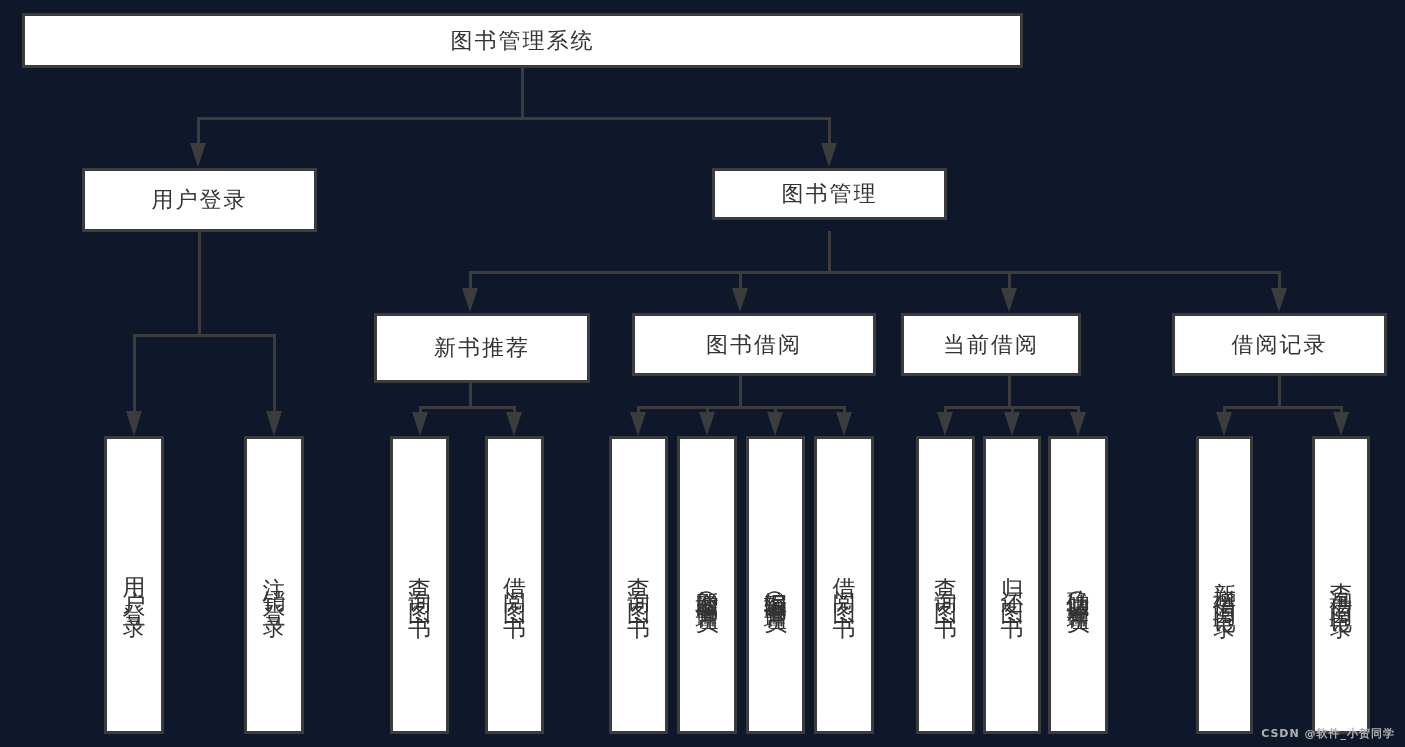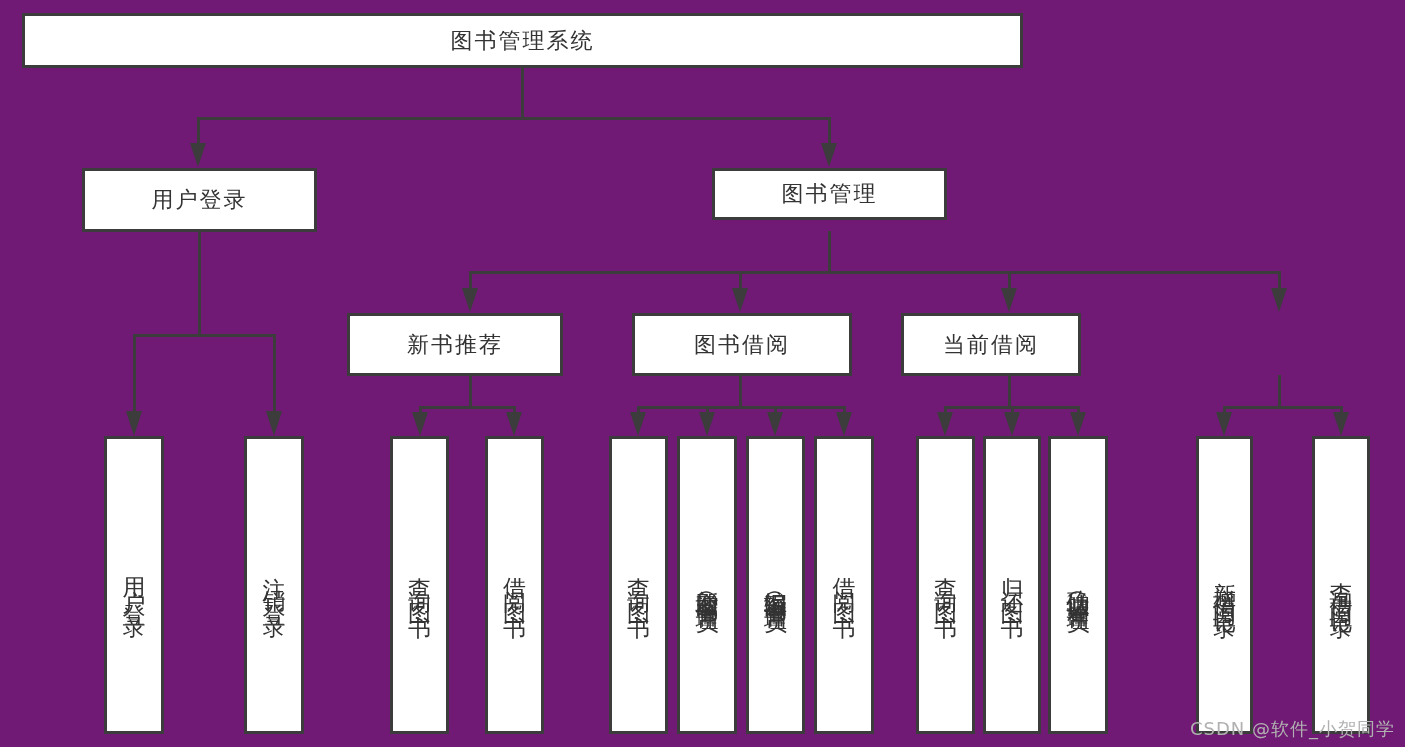--- a/index.html
+++ b/index.html
@@ -1,17 +1,17 @@
 <!DOCTYPE html>
 <html><head>
 <meta charset="utf-8">
 <style>
   html,body { margin:0; padding:0; background:#ffffff; }
   .canvas {
-    position:relative; width:1405px; height:747px; background:#701a75;
+    position:relative; width:1405px; height:747px; background:#0f172a;
     font-family:"DejaVu Sans","Liberation Sans",sans-serif; overflow:hidden;
   }
   .box {
     position:absolute; box-sizing:border-box; background:#ffffff;
     border:3px solid #3c3c3c; color:#333333;
     display:flex; align-items:center; justify-content:center;
     text-align:center; line-height:1;
   }
   .h-box { font-size:22px; letter-spacing:2px; white-space:nowrap; }
   .v-box {
@@ -19,21 +19,21 @@
     font-size:23px;
   }
   .sp4 { letter-spacing:13px; }
   .sp6 { letter-spacing:7px; }
   .sp9 { letter-spacing:3px; }
   .edges { position:absolute; left:0; top:0; }
   .edges line { stroke:#3c3c3c; stroke-width:3; }
   .edges polygon { fill:#3c3c3c; stroke:none; }
   .watermark {
     position:absolute; right:10px; bottom:6px;
-    font-size:18px; color:#b1b1b1; letter-spacing:1px; white-space:nowrap;
+    font-size:11px; color:#b1b1b1; letter-spacing:1px; white-space:nowrap;font-weight:bold;
   }
 </style>
 </head>
 <body>
 
 <div class="canvas">
 
   <svg class="edges" width="1405" height="747" shape-rendering="crispEdges">
     <g>
       <line x1="522" y1="66" x2="522" y2="119"></line>
@@ -101,23 +101,24 @@
       <line x1="1341" y1="406" x2="1341" y2="413"></line>
       <polygon points="1341,436 1333,412 1349,412" shape-rendering="auto"></polygon>
     </g>
   </svg>
 
   <div class="box h-box" style="left:22px;top:13px;width:1001px;height:55px">图书管理系统</div>
 
   <div class="box h-box" style="left:82px;top:168px;width:235px;height:64px">用户登录</div>
   <div class="box h-box" style="left:712px;top:168px;width:235px;height:52px">图书管理</div>
 
-  <div class="box h-box" style="left:347px;top:313px;width:216px;height:63px">新书推荐</div>
-  <div class="box h-box" style="left:632px;top:313px;width:220px;height:63px">图书借阅</div>
+  <div class="box h-box" style="left:374px;top:313px;width:216px;height:70px">新书推荐</div>
+  <div class="box h-box" style="left:632px;top:313px;width:244px;height:63px">图书借阅</div>
   <div class="box h-box" style="left:901px;top:313px;width:180px;height:63px">当前借阅</div>
+  <div class="box h-box" style="left:1172px;top:313px;width:215px;height:63px">借阅记录</div>
 
   <div class="box v-box sp4" style="left:104px;top:436px;width:60px;height:298px">用户登录</div>
   <div class="box v-box sp4" style="left:244px;top:436px;width:60px;height:298px">注销登录</div>
 
   <div class="box v-box sp4" style="left:390px;top:436px;width:59px;height:298px">查询图书</div>
   <div class="box v-box sp4" style="left:485px;top:436px;width:59px;height:298px">借阅图书</div>
 
   <div class="box v-box sp4" style="left:609px;top:436px;width:59px;height:298px">查询图书</div>
   <div class="box v-box sp9" style="left:677px;top:436px;width:60px;height:298px">新增图书（管理员）</div>
   <div class="box v-box sp9" style="left:746px;top:436px;width:59px;height:298px">编辑图书（管理员）</div>

